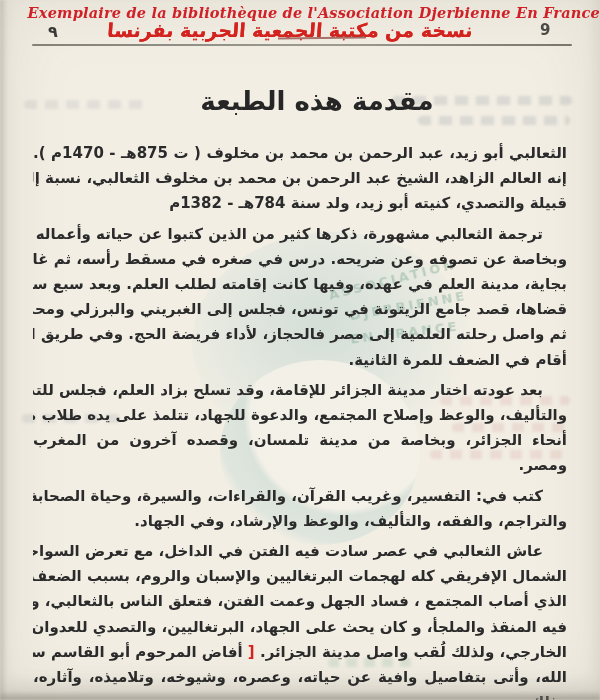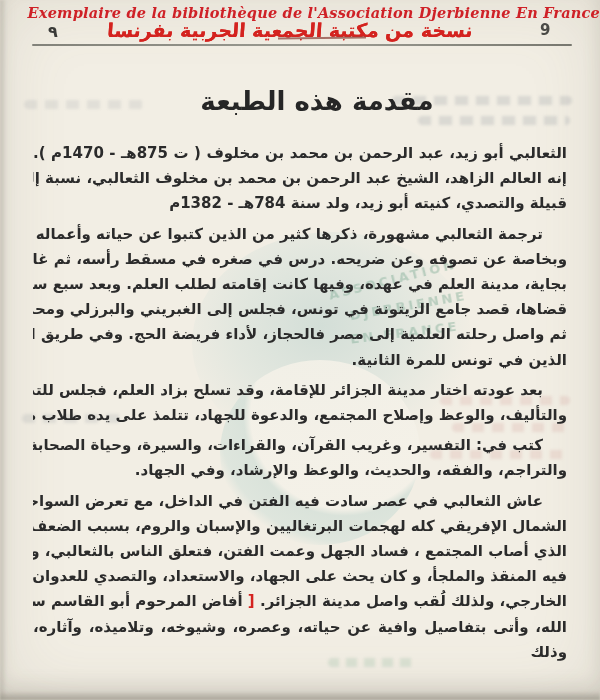--- a/index.html
+++ b/index.html
@@ -112,38 +112,39 @@
       <div class="line">إنه العالم الزاهد، الشيخ عبد الرحمن بن محمد بن مخلوف الثعالبي، نسبة إلى</div>
       <div class="line pend">قبيلة والتصدي، كنيته أبو زيد، ولد سنة 784هـ - 1382م</div>
     </div>
 
     <div class="para">
       <div class="line first">ترجمة الثعالبي مشهورة، ذكرها كثير من الذين كتبوا عن حياته وأعماله وأسفاره،</div>
       <div class="line">وبخاصة عن تصوفه وعن ضريحه. درس في صغره في مسقط رأسه، ثم غادرها إلى</div>
       <div class="line">بجاية، مدينة العلم في عهده، وفيها كانت إقامته لطلب العلم. وبعد سبع سنوات</div>
       <div class="line">قضاها، قصد جامع الزيتونة في تونس، فجلس إلى الغبريني والبرزلي ومحمد الأبي،</div>
       <div class="line">ثم واصل رحلته العلمية إلى مصر فالحجاز، لأداء فريضة الحج. وفي طريق العودة</div>
-      <div class="line pend">الذين في تونس للمرة الثانية.</div>
+      <div class="line pend">أقام في الضعف للمرة الثانية.</div>
     </div>
 
     <div class="para">
       <div class="line first">بعد عودته اختار مدينة الجزائر للإقامة، وقد تسلح بزاد العلم، فجلس للتدريس،</div>
       <div class="line">والتأليف، والوعظ وإصلاح المجتمع، والدعوة للجهاد، تتلمذ على يده طلاب من كل</div>
+      <div class="line pend">أنحاء الجزائر، وبخاصة من مدينة تلمسان، وقصده آخرون من المغرب ومصر.</div>
     </div>
 
     <div class="para">
       <div class="line first">كتب في: التفسير، وغريب القرآن، والقراءات، والسيرة، وحياة الصحابة، والغزوات،</div>
-      <div class="line pend">والتراجم، والفقه، والحديث، والوعظ والإرشاد، وفي الجهاد.</div>
+      <div class="line pend">والتراجم، والفقه، والتأليف، والوعظ والإرشاد، وفي الجهاد.</div>
     </div>
 
     <div class="para">
       <div class="line first">عاش الثعالبي في عصر سادت فيه الفتن في الداخل، مع تعرض السواحل في</div>
       <div class="line">الشمال الإفريقي كله لهجمات البرتغاليين والإسبان والروم، بسبب الضعف والإنحطاط</div>
       <div class="line">الذي أصاب المجتمع ، فساد الجهل وعمت الفتن، فتعلق الناس بالثعالبي، ورأوا</div>
-      <div class="line">فيه المنقذ والملجأ، و كان يحث على الجهاد، والاستعداد، والتصدي للعدوان</div>
+      <div class="line">فيه المنقذ والملجأ، و كان يحث على الجهاد، البرتغاليين، والتصدي للعدوان</div>
       <div class="line">
         <span>الخارجي، ولذلك لُقب واصل مدينة الجزائر. </span><span class="red-bracket">[</span><span> أفاض المرحوم أبو القاسم سعد</span>
       </div>
       <div class="line pend">الله، وأتى بتفاصيل وافية عن حياته، وعصره، وشيوخه، وتلاميذه، وآثاره، وذلك</div>
     </div>
 
   </div>
 
   <div class="scan-edge-left"></div>
   <div class="scan-edge-bottom"></div>

